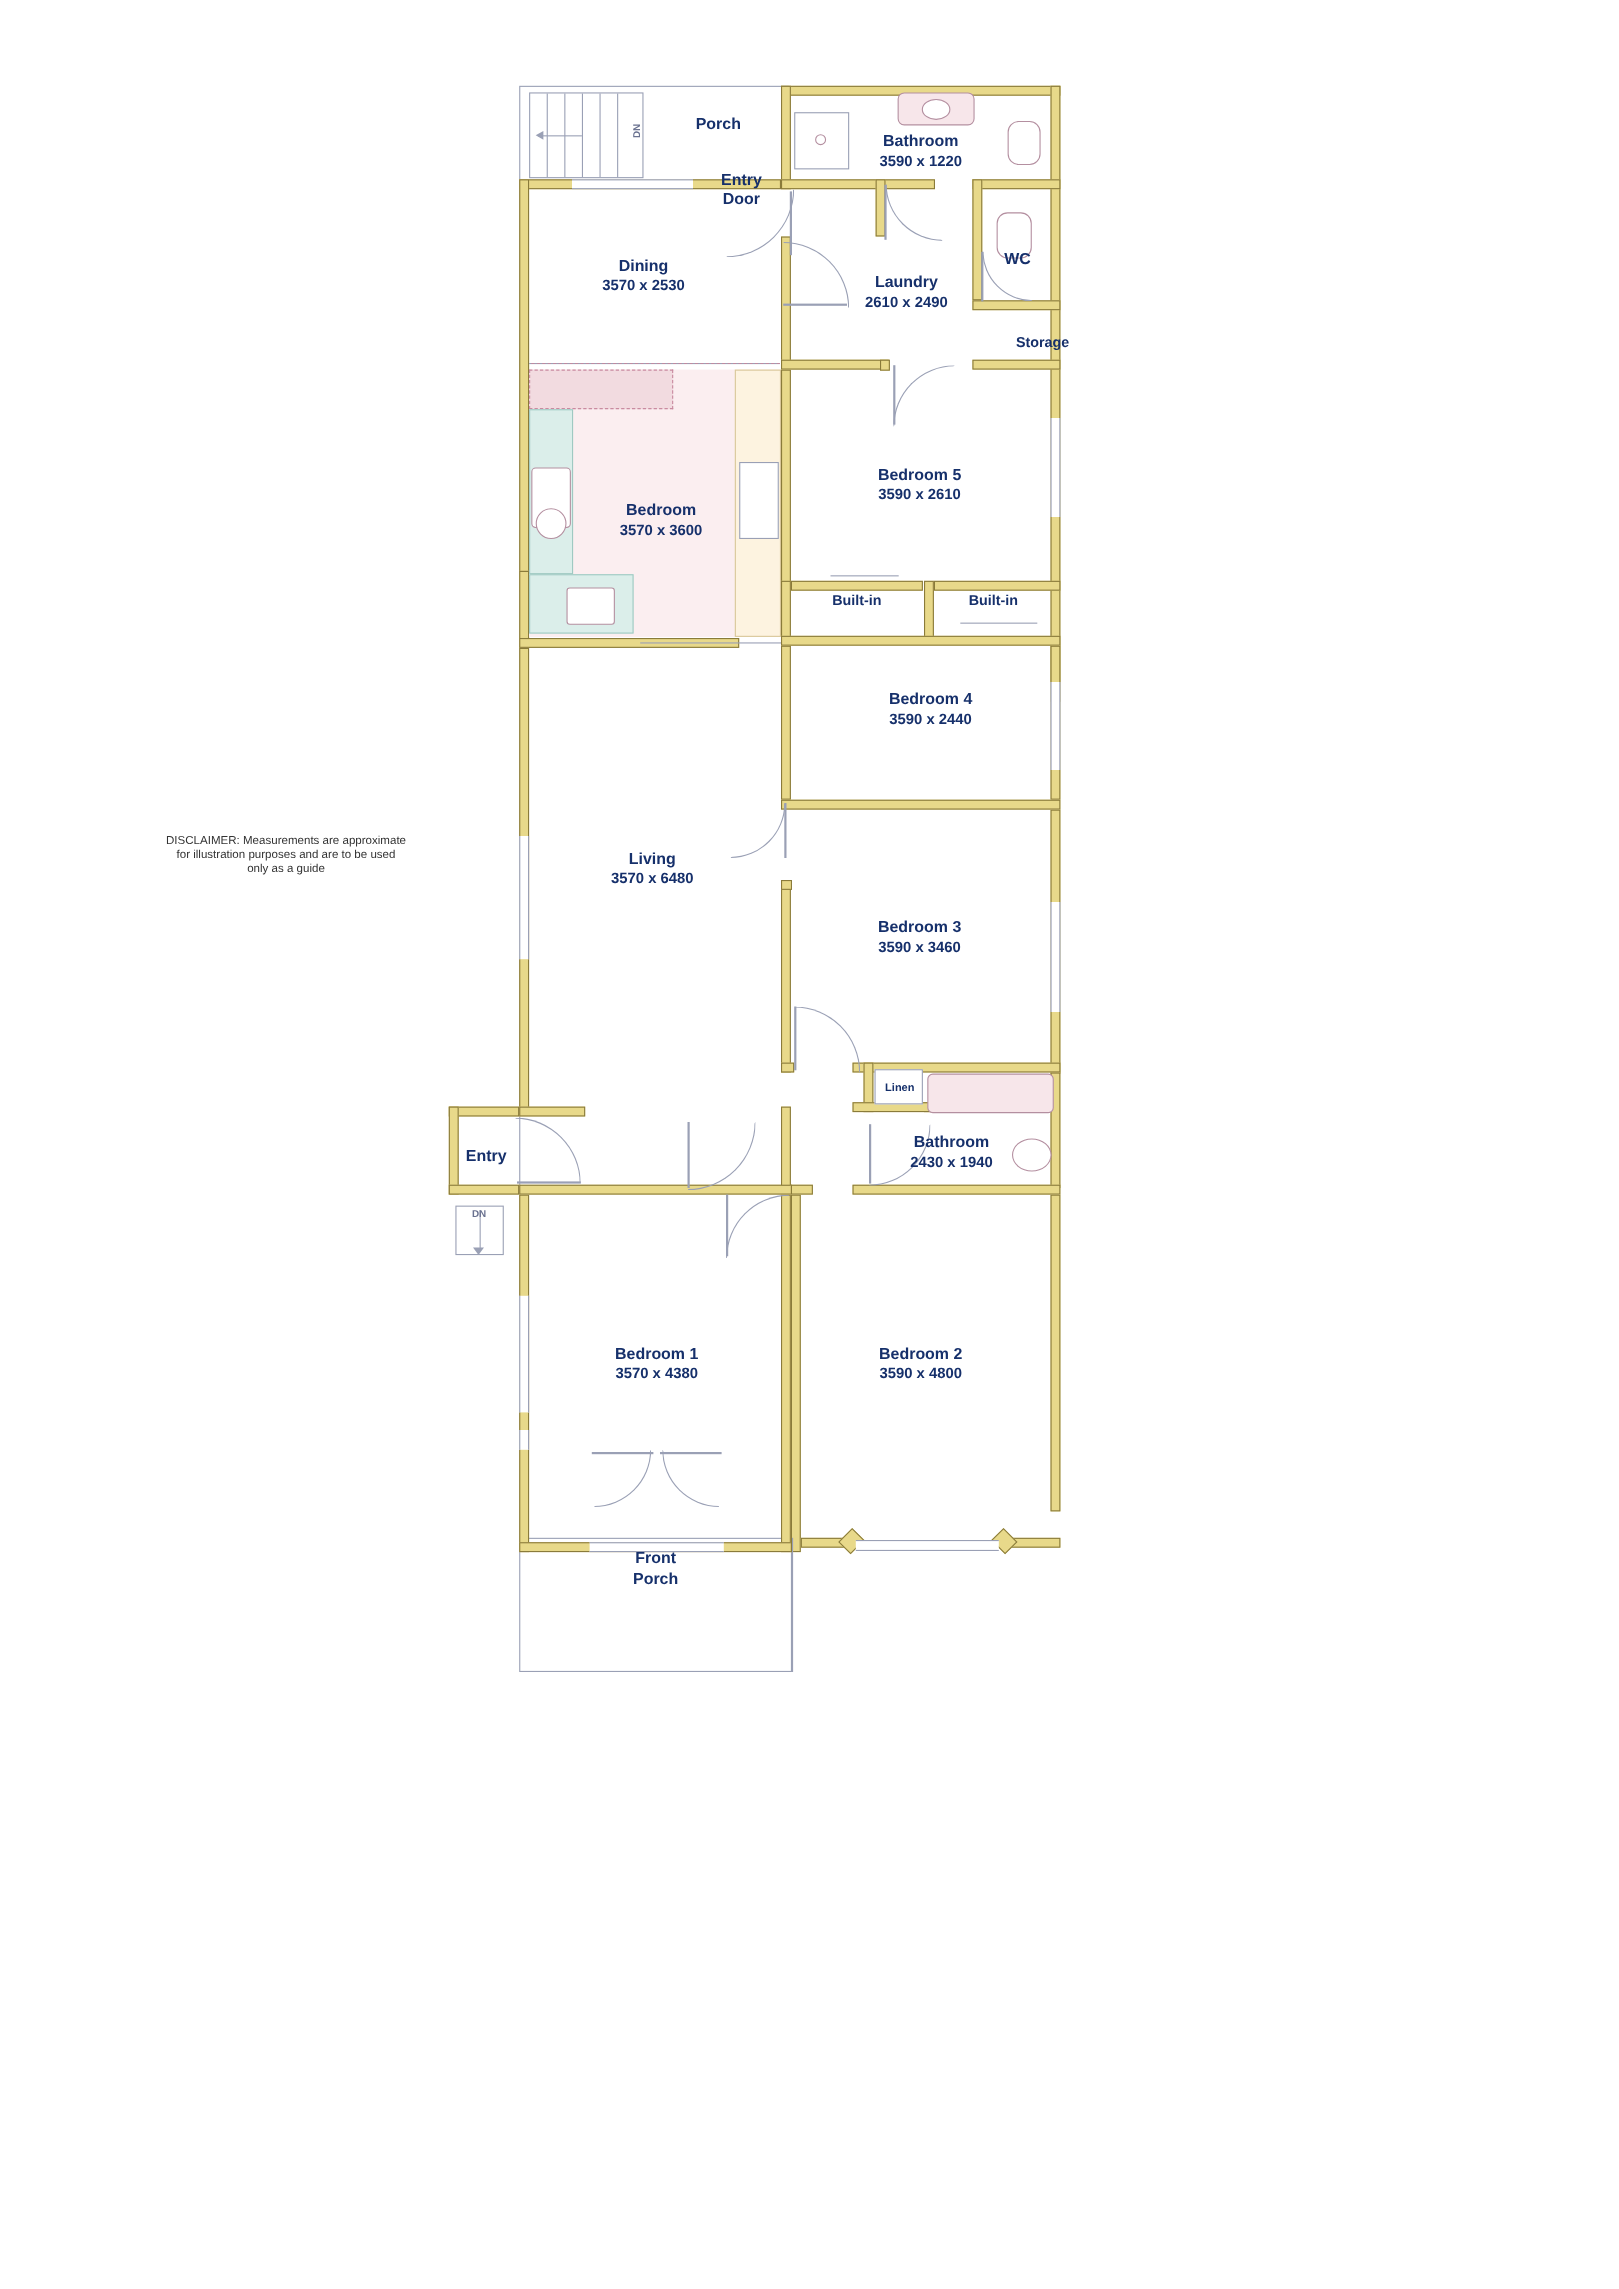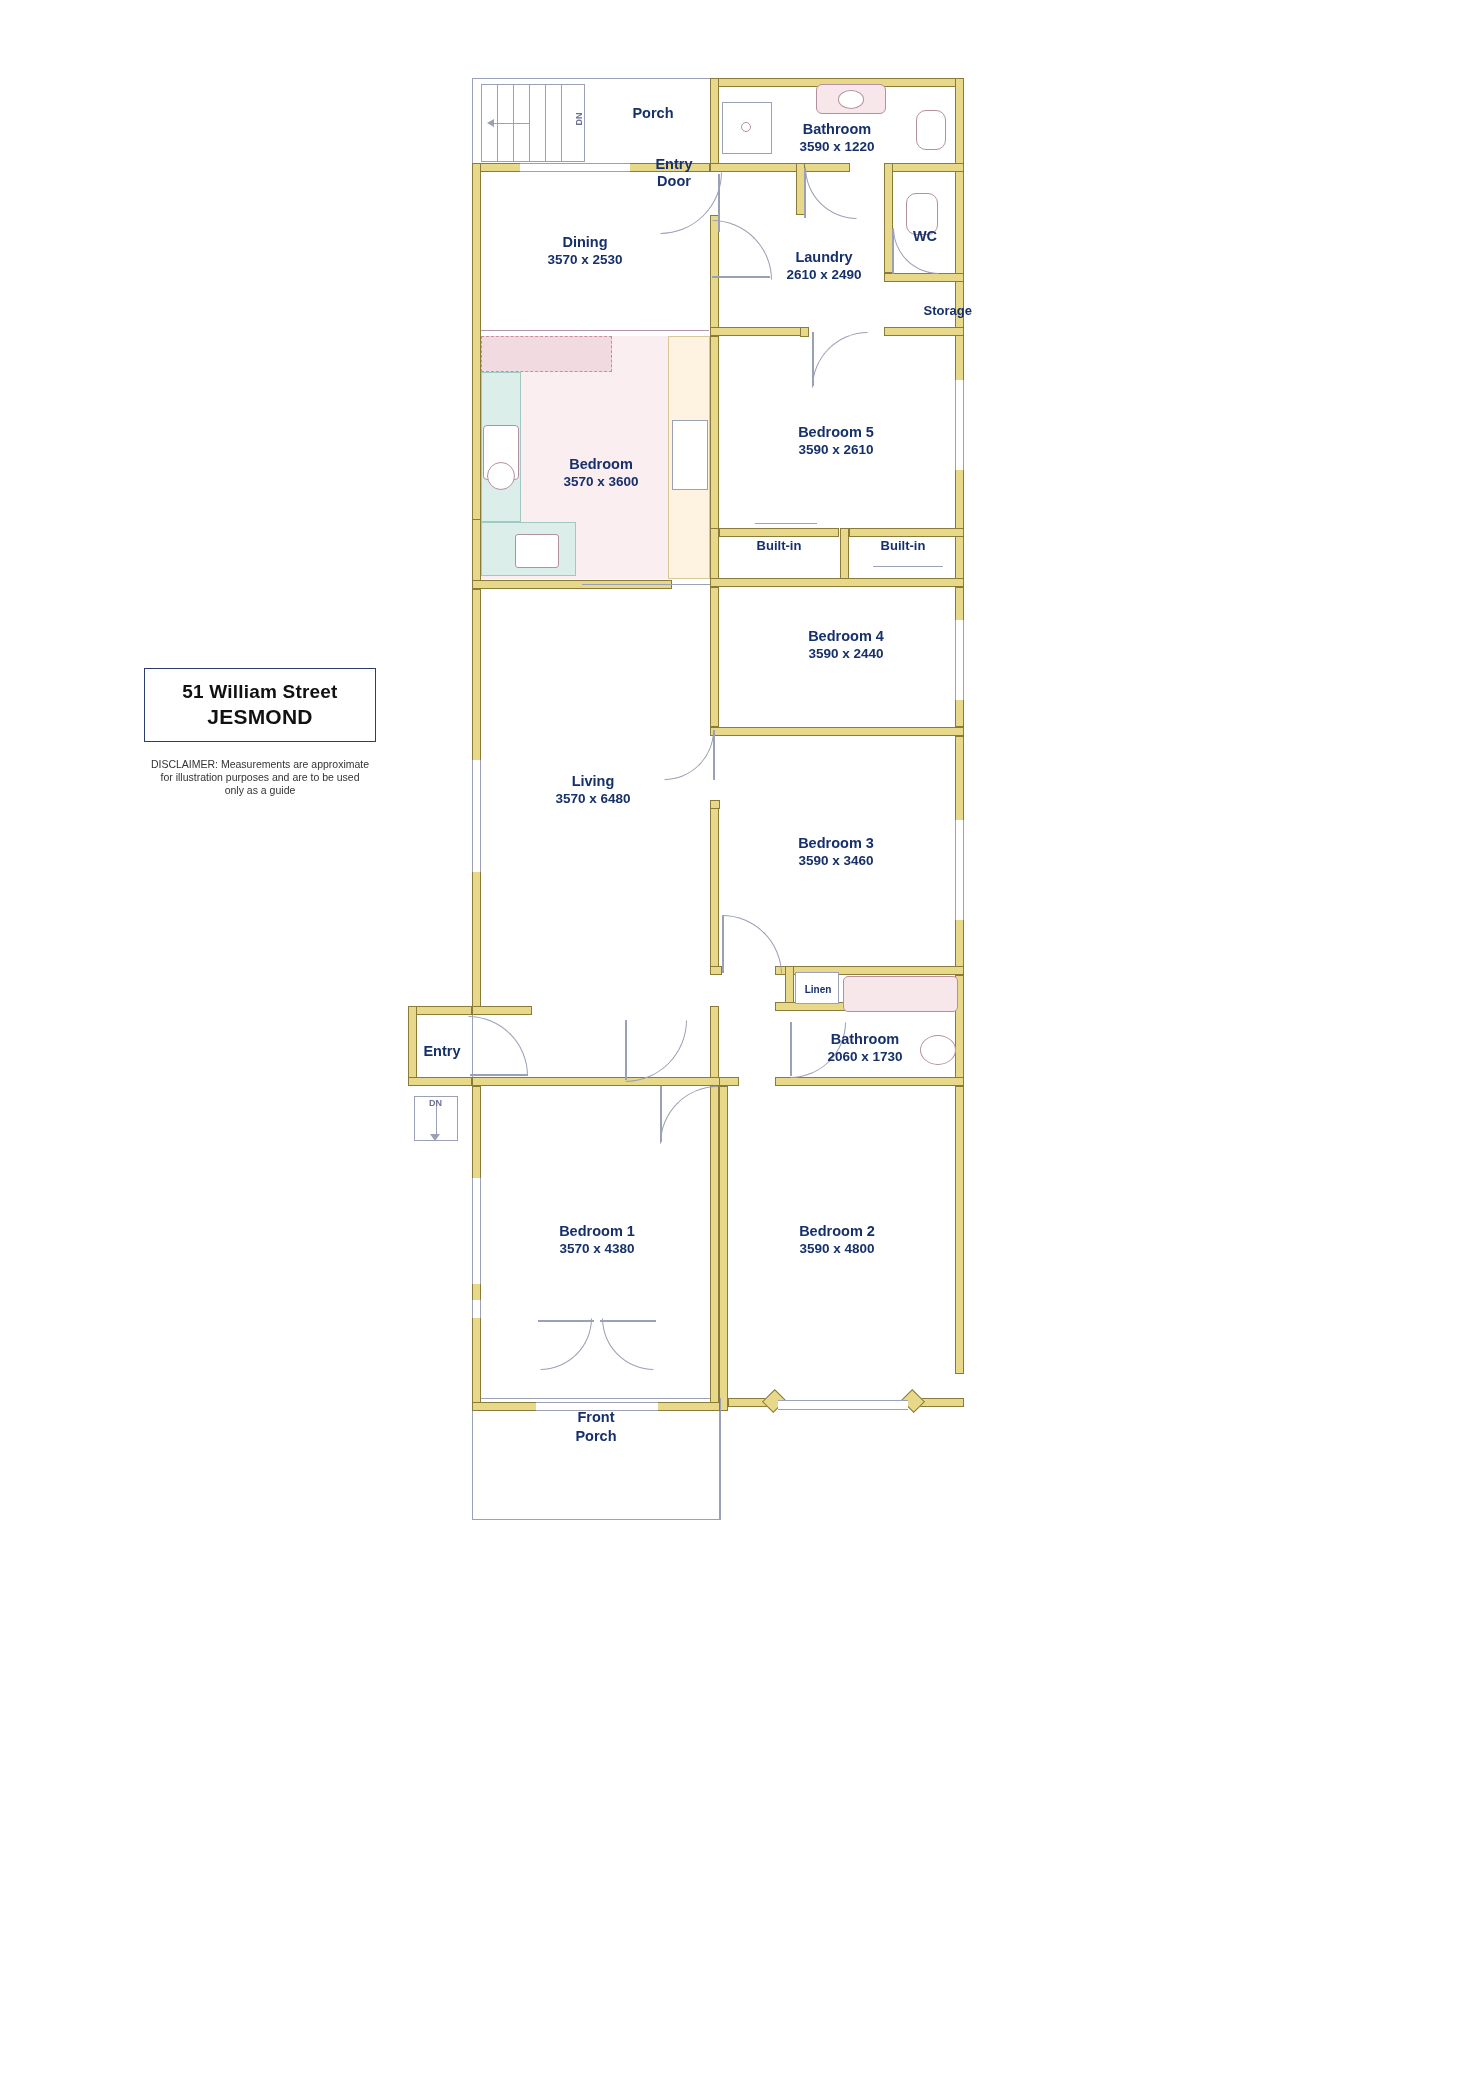--- a/index.html
+++ b/index.html
@@ -49,24 +49,20 @@
   .stairline{position:absolute;background:#9aa0b5;width:1px;}
 
   .window{position:absolute;background:#ffffff;border-top:1px solid #9aa0b5;border-bottom:1px solid #9aa0b5;box-sizing:border-box;}
   .windowV{position:absolute;background:#ffffff;border-left:1px solid #9aa0b5;border-right:1px solid #9aa0b5;box-sizing:border-box;}
 </style>
 </head>
 <body>
 
 <div class="plan">
 
-  <div id="title-block">
-    <div class="line1">51 William Street</div>
-    <div class="line2">JESMOND</div>
-  </div>
   <div id="disclaimer">DISCLAIMER: Measurements are approximate for illustration purposes and are to be used only as a guide</div>
 
   <div class="outline" style="left:472px;top:78px;width:245px;height:92px;"></div>
 
   <div class="outline" style="left:472px;top:1398px;width:248px;height:122px;"></div>
 
   <div class="thinline" style="left:472px;top:170px;width:1px;height:1230px;"></div>
 
   <div class="stair" style="left:481px;top:84px;width:104px;height:78px;"></div>
   <div class="stairline" style="left:497px;top:85px;height:76px;"></div>
@@ -301,21 +297,21 @@
   <div class="room" style="left:793px;top:981px;width:50px;">
     <span class="nm" style="font-size:10px;">Linen</span>
   </div>
 
   <div class="room" style="left:403px;top:1042px;width:78px;">
     <span class="nm">Entry</span>
   </div>
 
   <div class="room" style="left:770px;top:1030px;width:190px;">
     <span class="nm">Bathroom</span>
-    <span class="dim">2060 x 1730</span>
+    <span class="dim">2430 x 1940</span>
   </div>
 
   <div class="room" style="left:512px;top:1222px;width:170px;">
     <span class="nm">Bedroom 1</span>
     <span class="dim">3570 x 4380</span>
   </div>
 
   <div class="room" style="left:742px;top:1222px;width:190px;">
     <span class="nm">Bedroom 2</span>
     <span class="dim">3590 x 4800</span>

